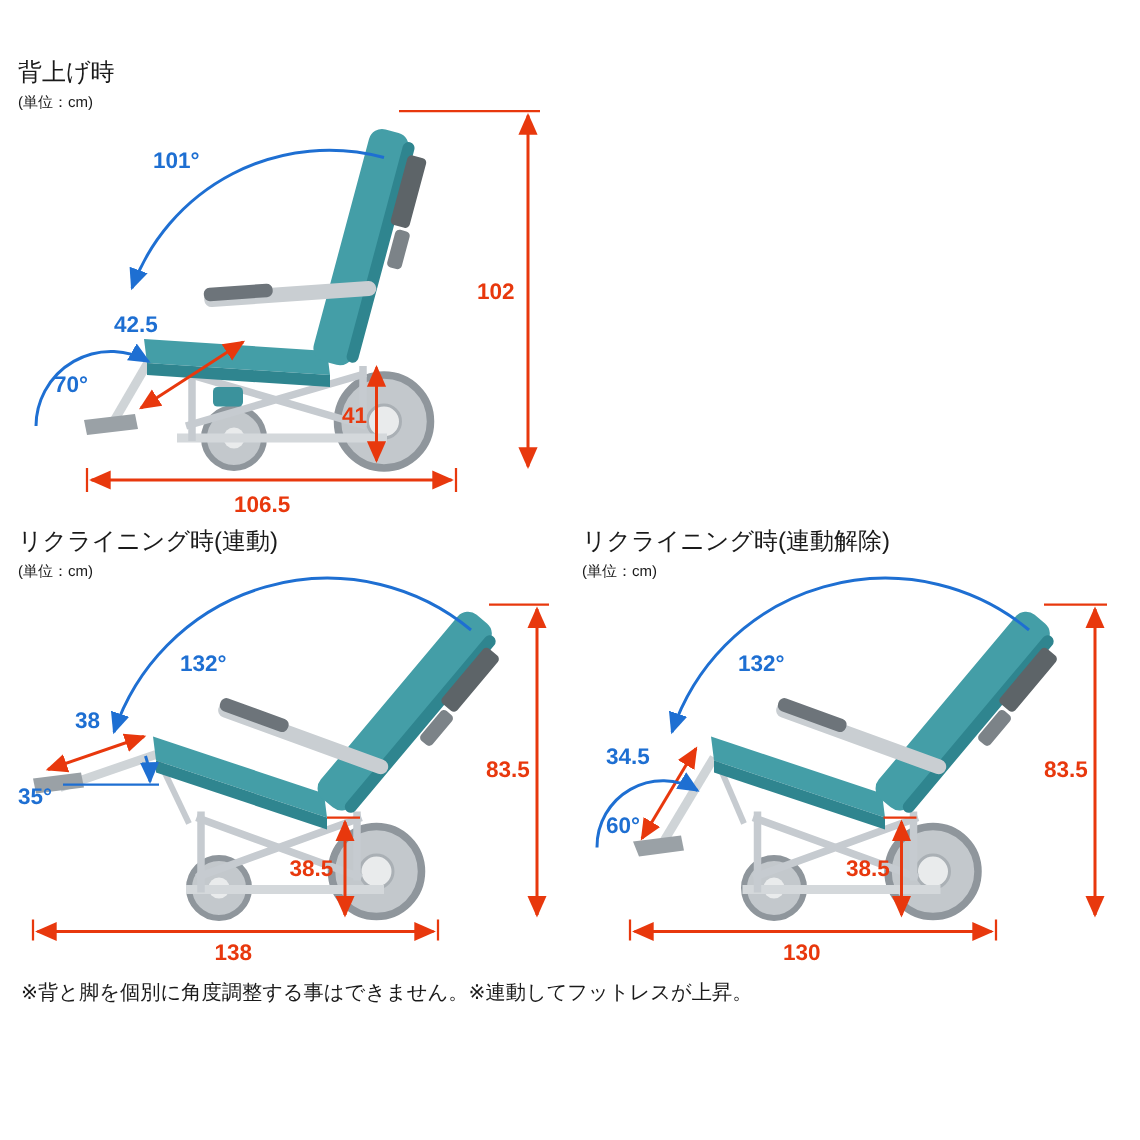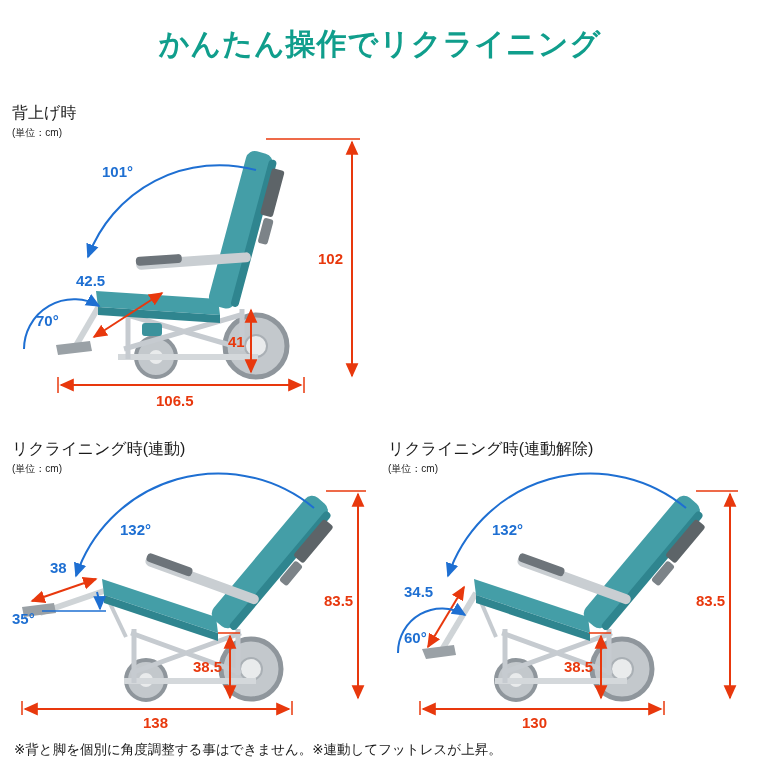--- a/index.html
+++ b/index.html
@@ -15,34 +15,33 @@
   .top-row{display:flex;margin-top:34px;padding:0 4px}
   .diagram-block{position:relative}
   #d1{width:368px}
   .diag-head{position:absolute;top:4px;left:8px;z-index:2}
   .diag-label{font-size:16px;font-weight:400;color:#1a1a1a}
   .diag-unit{font-size:10px;color:#1a1a1a;margin-top:2px}
   svg{display:block}
   #d1 svg{margin-top:10px}
   .description{flex:1;padding:4px 6px 0 12px;font-size:21px;line-height:1.8;color:#1a1a1a}
   .description p{margin:0}
-  .bottom-row{display:flex;margin-top:24px;padding:0 4px}
+  .bottom-row{display:flex;margin-top:1px;padding:0 4px}
   #d2,#d3{width:376px}
   #d2 svg,#d3 svg{margin-top:26px}
   .footnote{font-size:13.5px;color:#1a1a1a;padding:8px 0 0 14px}
   svg text{font-family:"Liberation Sans","DejaVu Sans",sans-serif;font-size:15px;font-weight:700}
   .blue-t{fill:#1e6fd2}
   .red-t{fill:#e8380d}
 </style>
 </head>
 <body>
 
 <div class="page">
 
-  <h1 class="title">かんたん操作でリクライニング</h1>
 
   <div class="top-row">
 
     <div class="diagram-block" id="d1">
       <div class="diag-head">
         <div class="diag-label">背上げ時</div>
         <div class="diag-unit">(単位：cm)</div>
       </div>
       <svg width="368" height="302" viewBox="0 0 368 302">
         <defs>

